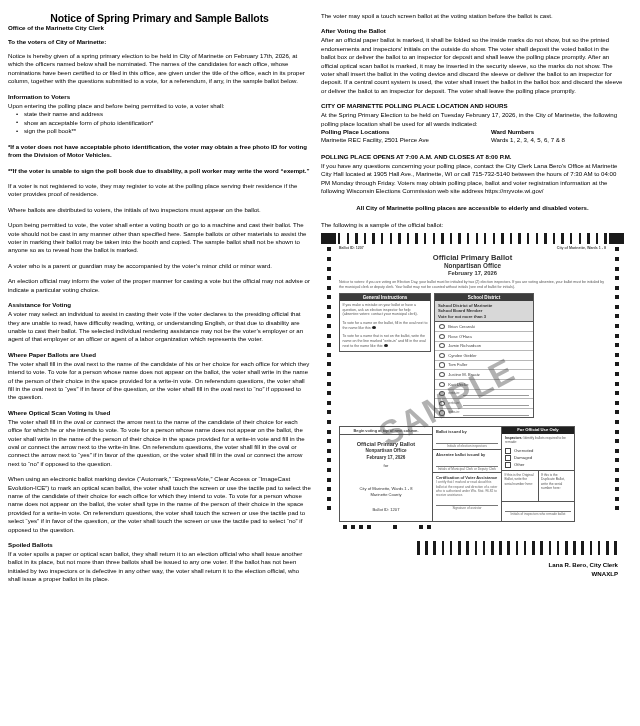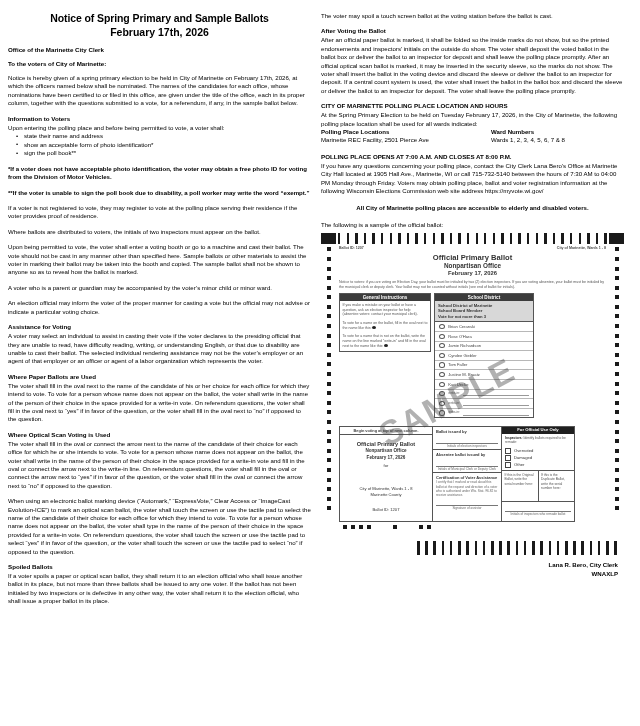--- a/index.html
+++ b/index.html
@@ -357,21 +357,20 @@
   }
 </style>
 </head>
 <body>
 
 <div class="page">
 
   <div class="col col-left">
 
     <h1 class="doc-title">Notice of Spring Primary and Sample Ballots</h1>
-    <div class="doc-date">February 17th, 2026</div>
 
     <div class="sec-head">Office of the Marinette City Clerk</div>
     <div style="height:5px"></div>
     <div class="sec-head">To the voters of City of Marinette:</div>
     <div style="height:5px"></div>
 
     <p class="body">Notice is hereby given of a spring primary election to be held in City of Marinette on February 17th, 2026, at which the officers named below shall be nominated.  The names of the candidates for each office, whose nominations have been certified to or filed in this office, are given under the title of the office, each in its proper column, together with the questions submitted to a vote, for a referendum, if any, in the sample ballot below.</p>
 
     <div class="sec-head sec-head-gap">Information to Voters</div>
     <p class="body tight">Upon entering the polling place and before being permitted to vote, a voter shall:</p>

